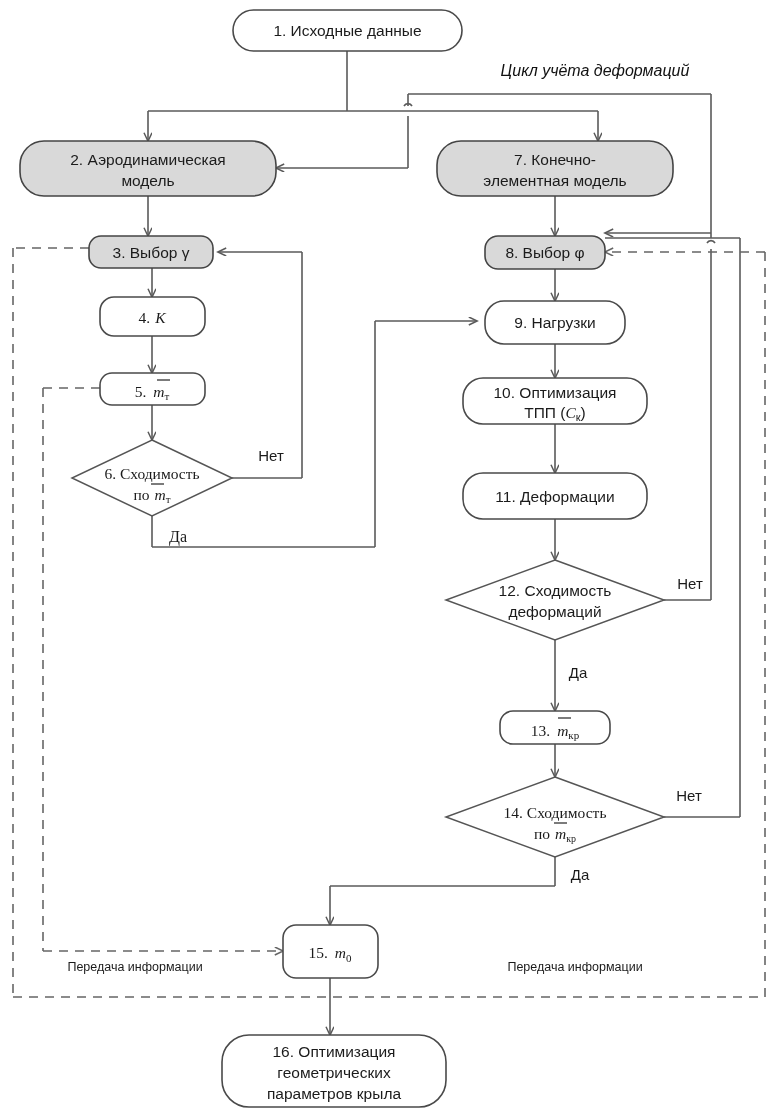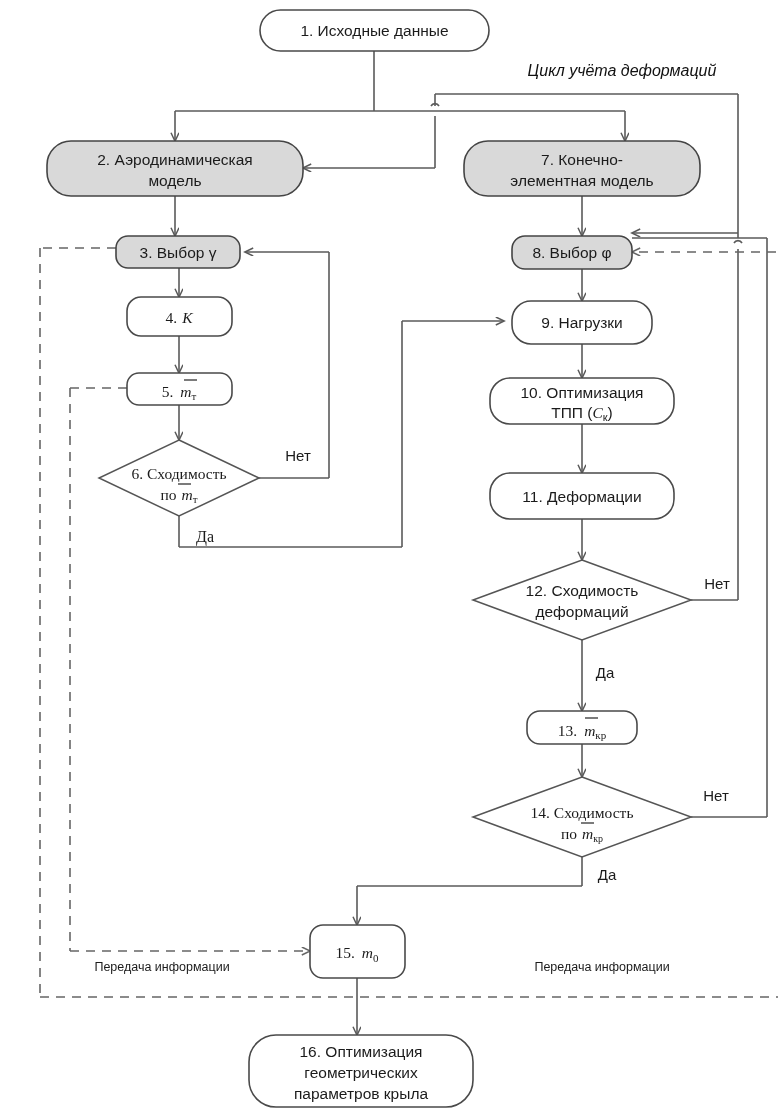--- a/index.html
+++ b/index.html
@@ -1,18 +1,18 @@
 <!DOCTYPE html>
 <html><head>
 <meta charset="utf-8">
 <style>
   html,body{margin:0;padding:0;background:#ffffff;}
   body{width:778px;height:1115px;overflow:hidden;
        font-family:"Liberation Sans","DejaVu Sans",sans-serif;}
-  #chart-root{position:relative;width:737px;height:1115px;margin-left:27px;}
+  #chart-root{position:relative;width:737px;height:1115px;}
   svg#flow{position:absolute;left:0;top:0;width:778px;height:1115px;display:block;}
   .node-shape{fill:#ffffff;stroke:#4a4a4a;stroke-width:1.6;}
   .node-shape.gray{fill:#d9d9d9;stroke:#444444;}
   .diamond{fill:#ffffff;stroke:#555555;stroke-width:1.5;}
   .edge{fill:none;stroke:#5a5a5a;stroke-width:1.6;}
   .edge.dashed{stroke-dasharray:9 7;stroke:#666666;}
   .nodetext{font-family:"Liberation Sans","DejaVu Sans",sans-serif;
             font-size:15.5px;fill:#1b1b1b;text-anchor:middle;}
   .difftext{font-family:"Liberation Serif","DejaVu Serif",serif;
             font-size:15.5px;fill:#1b1b1b;text-anchor:middle;}

